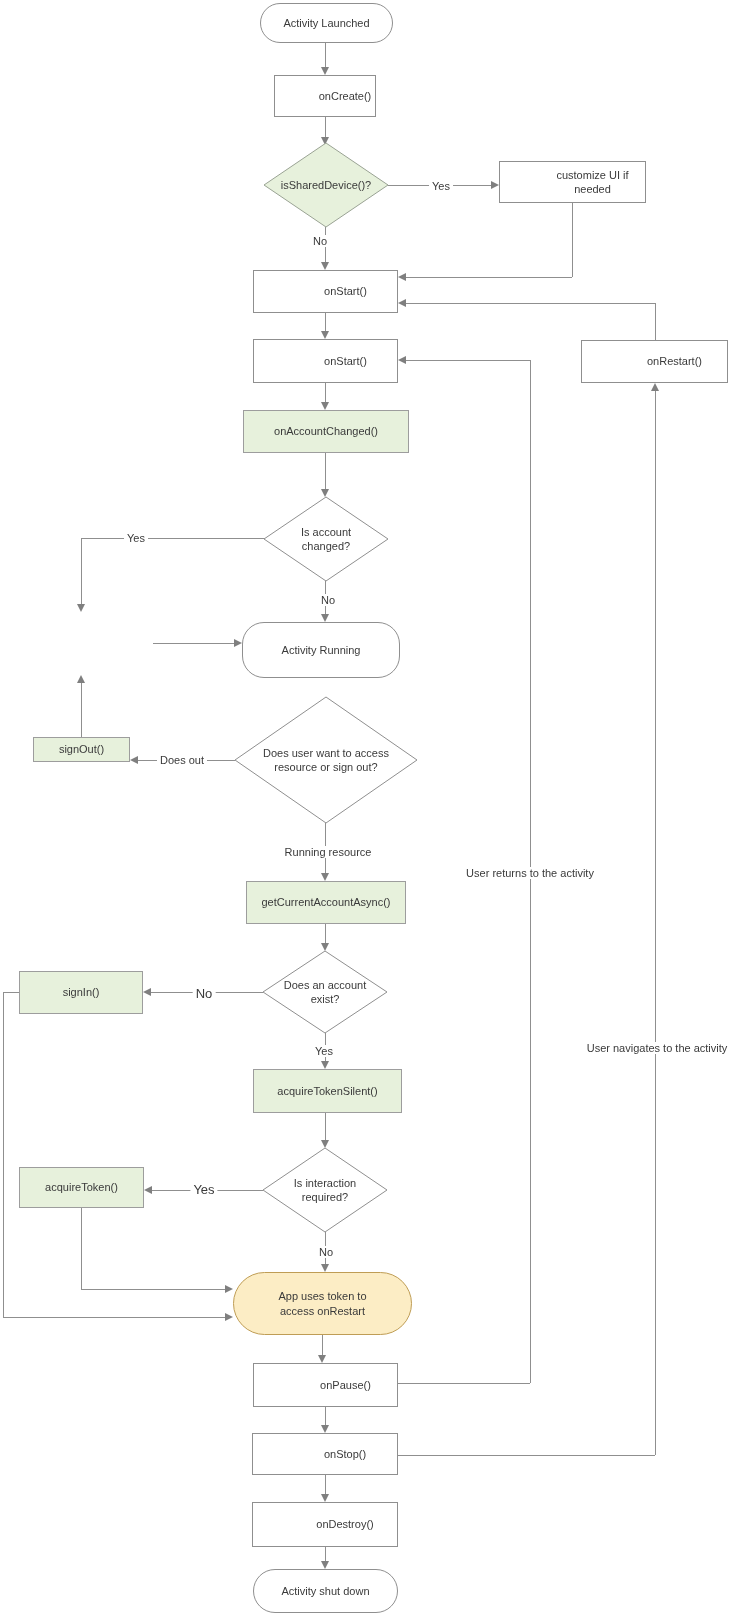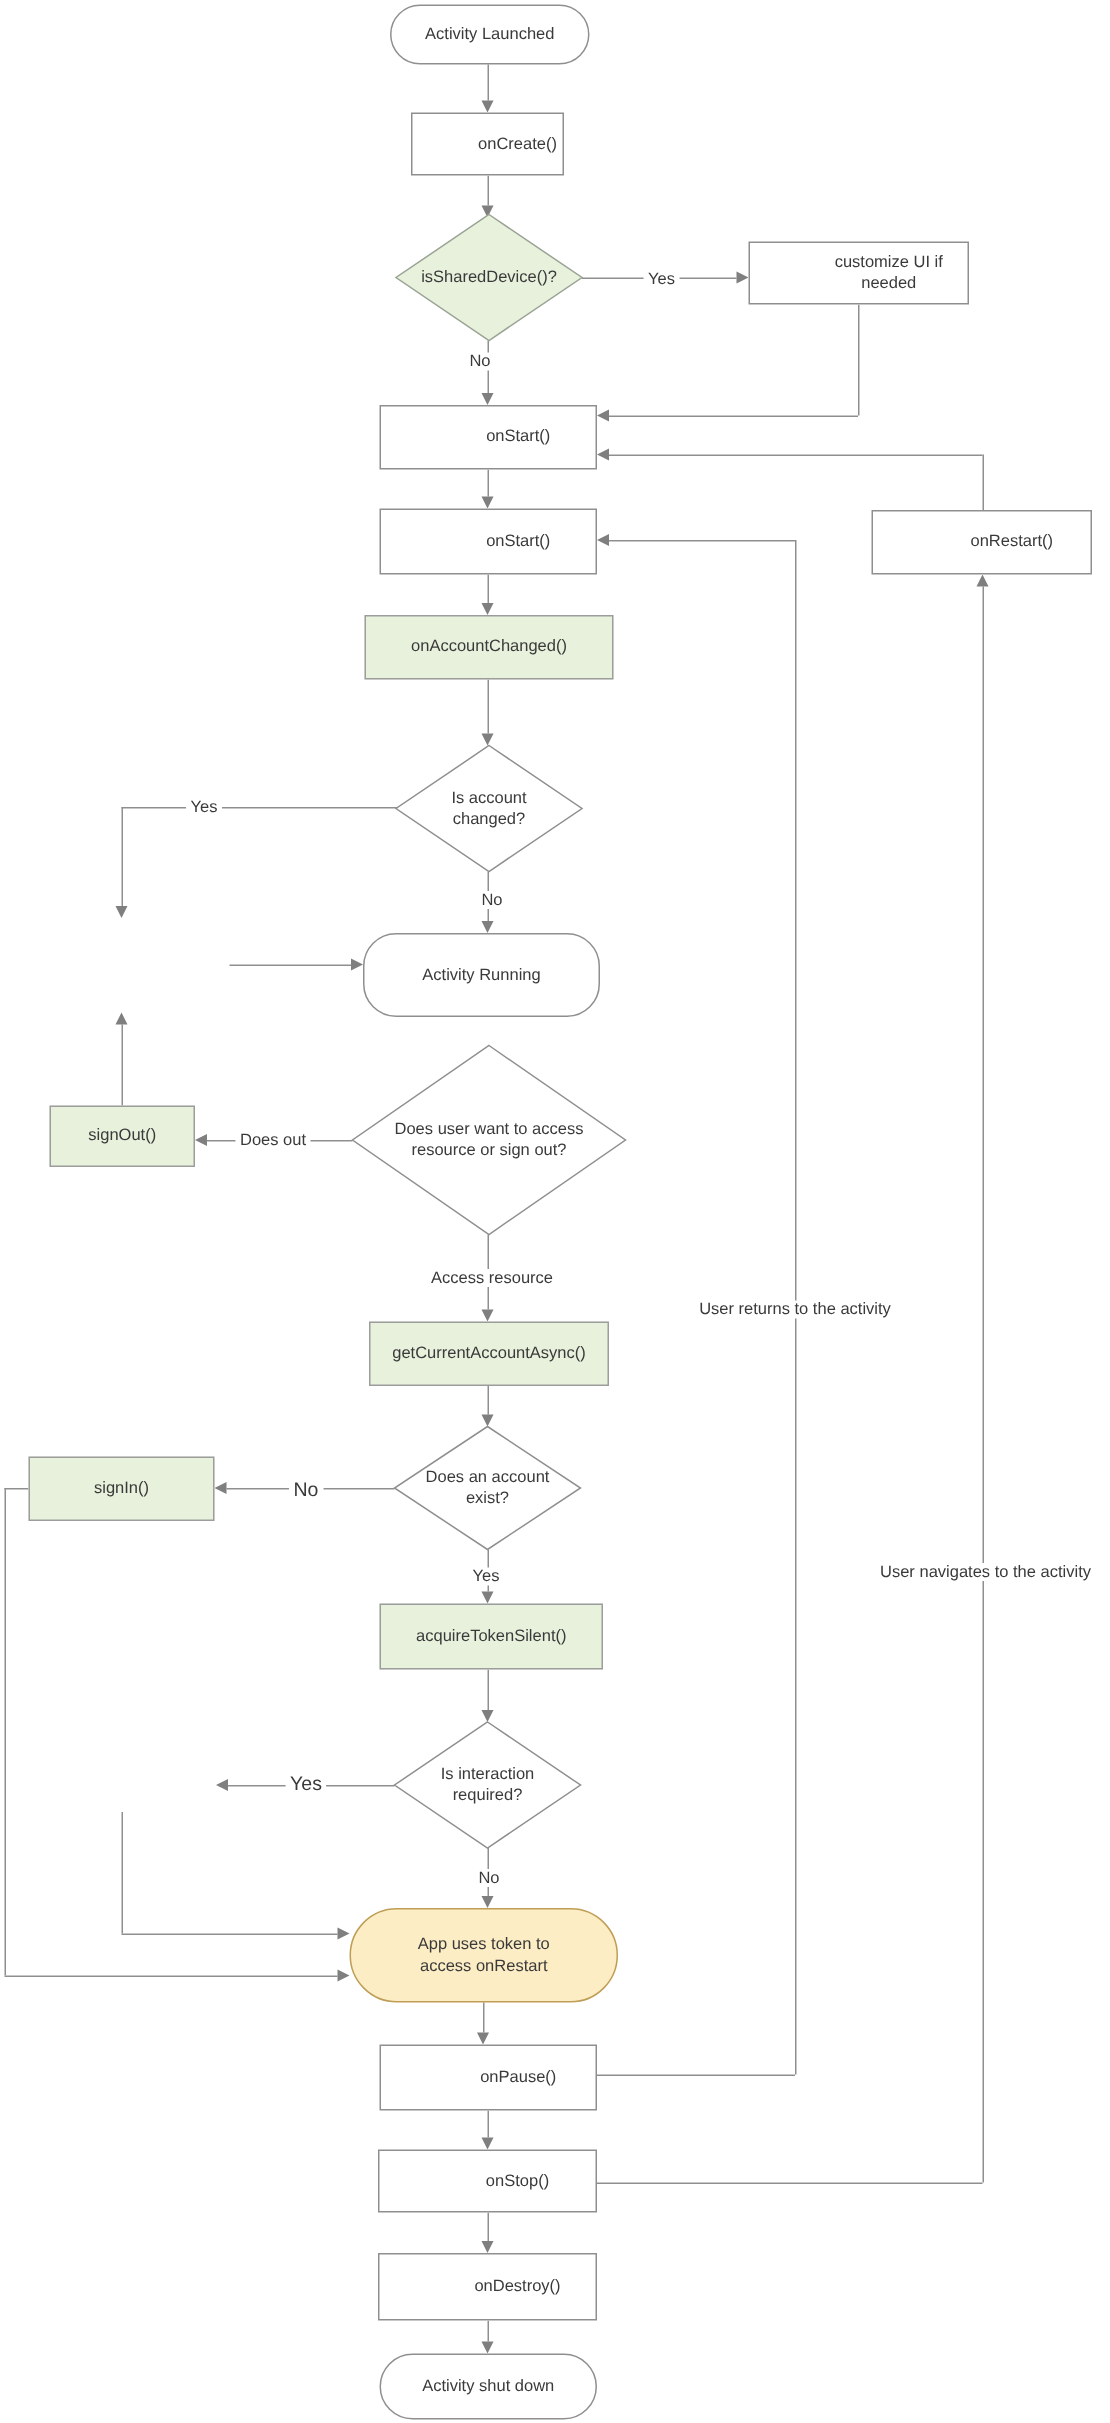--- a/index.html
+++ b/index.html
@@ -151,21 +151,21 @@
 
   <div class="node stadium" style="left:242px;top:622px;width:158px;height:56px">Activity Running</div>
 
   <div class="node diamond whitefill" style="left:235px;top:697px;width:182px;height:126px">
     <svg viewBox="0 0 182 126" preserveAspectRatio="none">
         <polygon points="91,0 182,63 91,126 0,63"></polygon>
       </svg>
     <div class="dlabel" style="width:160px">Does user want to access resource or sign out?</div>
   </div>
 
-  <div class="node green" style="left:33px;top:737px;width:97px;height:41px">signOut()</div>
+  <div class="node green" style="left:33px;top:737px;width:97px;height:25px">signOut()</div>
 
   <div class="node green" style="left:246px;top:881px;width:160px;height:43px">getCurrentAccountAsync()</div>
 
   <div class="node diamond whitefill" style="left:263px;top:951px;width:124px;height:82px">
     <svg viewBox="0 0 124 82" preserveAspectRatio="none">
         <polygon points="62,0 124,41 62,82 0,41"></polygon>
       </svg>
     <div class="dlabel" style="width:110px">Does an account exist?</div>
   </div>
 
@@ -173,39 +173,40 @@
 
   <div class="node green" style="left:253px;top:1069px;width:149px;height:44px">acquireTokenSilent()</div>
 
   <div class="node diamond whitefill" style="left:263px;top:1148px;width:124px;height:84px">
     <svg viewBox="0 0 124 84" preserveAspectRatio="none">
         <polygon points="62,0 124,42 62,84 0,42"></polygon>
       </svg>
     <div class="dlabel" style="width:90px">Is interaction required?</div>
   </div>
 
+  <div class="node green" style="left:19px;top:1167px;width:125px;height:41px">acquireToken()</div>
 
   <div class="node stadium deep" style="left:233px;top:1272px;width:179px;height:63px">
     <div class="dlabel" style="width:122px">App uses token to access onRestart</div>
   </div>
 
   <div class="node rect" style="left:253px;top:1363px;width:145px;height:44px">onPause()</div>
 
   <div class="node rect" style="left:252px;top:1433px;width:146px;height:42px">onStop()</div>
 
   <div class="node rect" style="left:252px;top:1502px;width:146px;height:45px">onDestroy()</div>
 
   <div class="node stadium" style="left:253px;top:1569px;width:145px;height:44px">Activity shut down</div>
 
   <div class="elbl" style="left:441px;top:186px">Yes</div>
   <div class="elbl" style="left:320px;top:241px">No</div>
   <div class="elbl" style="left:136px;top:538px">Yes</div>
   <div class="elbl" style="left:328px;top:600px">No</div>
   <div class="elbl" style="left:182px;top:760px">Does out</div>
-  <div class="elbl" style="left:328px;top:852px">Access resource</div>
+  <div class="elbl" style="left:328px;top:852px">Running resource</div>
   <div class="elbl lg" style="left:204px;top:993px">No</div>
   <div class="elbl" style="left:324px;top:1051px">Yes</div>
   <div class="elbl lg" style="left:204px;top:1189px">Yes</div>
   <div class="elbl" style="left:326px;top:1252px">No</div>
   <div class="elbl" style="left:530px;top:873px">User returns to the activity</div>
   <div class="elbl" style="left:657px;top:1048px">User navigates to the activity</div>
 
 </div>
 
 </body></html>

